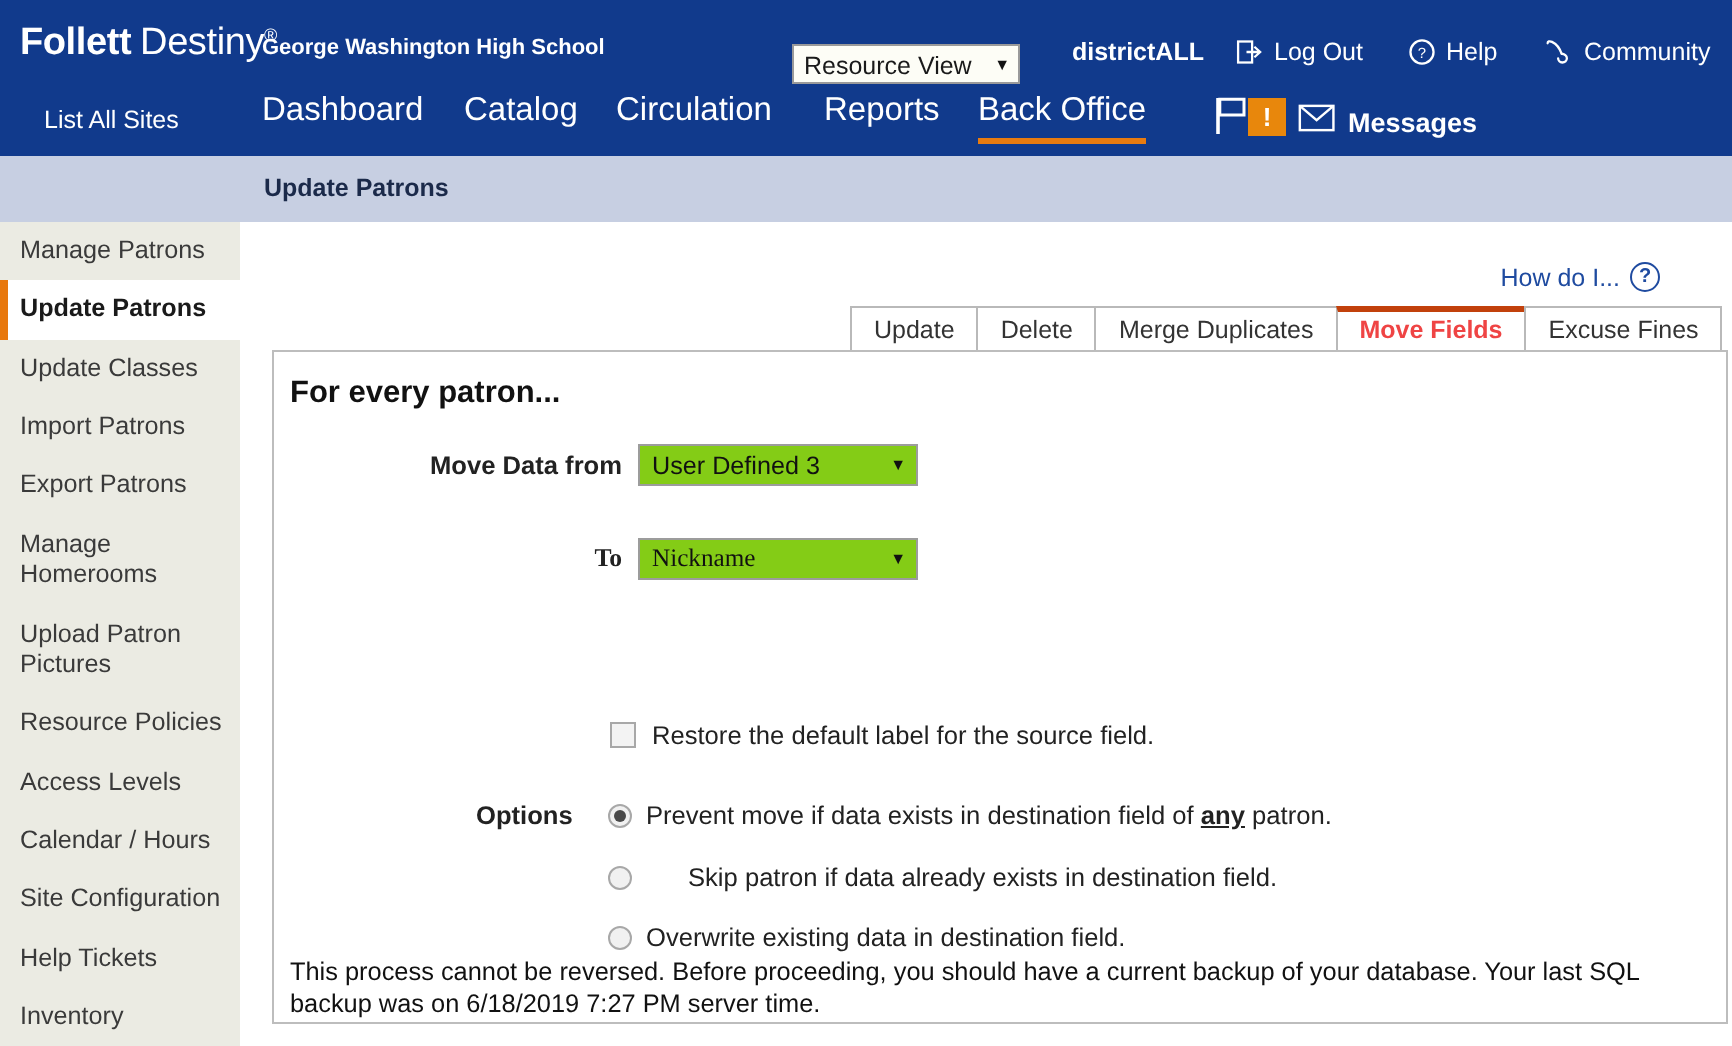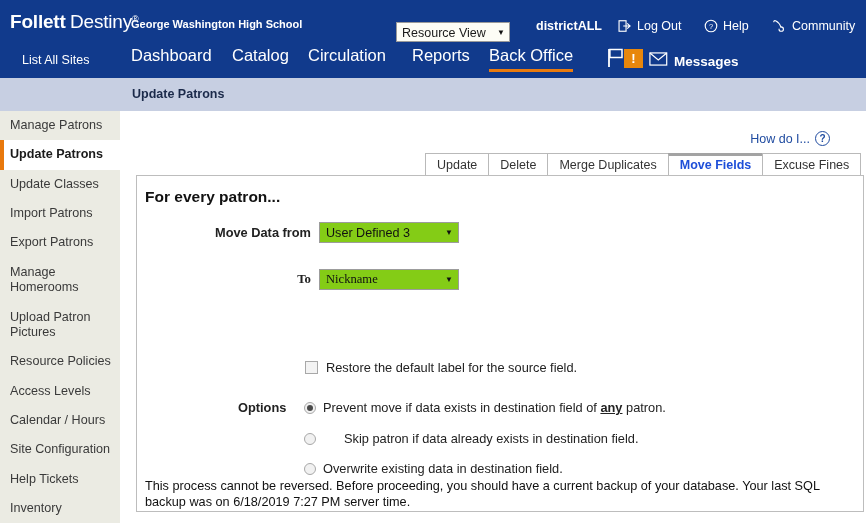--- a/index.html
+++ b/index.html
@@ -178,23 +178,23 @@
     font-size: 12.5px;
     color: #333333;
     padding: 4px 11px 5px 11px;
     height: 23px;
     line-height: 14px;
     cursor: pointer;
     white-space: nowrap;
   }
   .tab:last-child { border-right: 1px solid #B9B9B9; }
   .tab.active {
-    border-top: 3px solid #a3a3a3;
+    border-top: 3px solid #c2410c;
     font-weight: bold;
-    color: #1d4ed8;
+    color: #ef4444;
     padding-top: 2px;
   }
 
   
   .panel {
     position: absolute; left: 16px; top: 64px;
     width: 728px; height: 337px;
     border: 1px solid #BDBDBD;
     background: #ffffff;
   }

